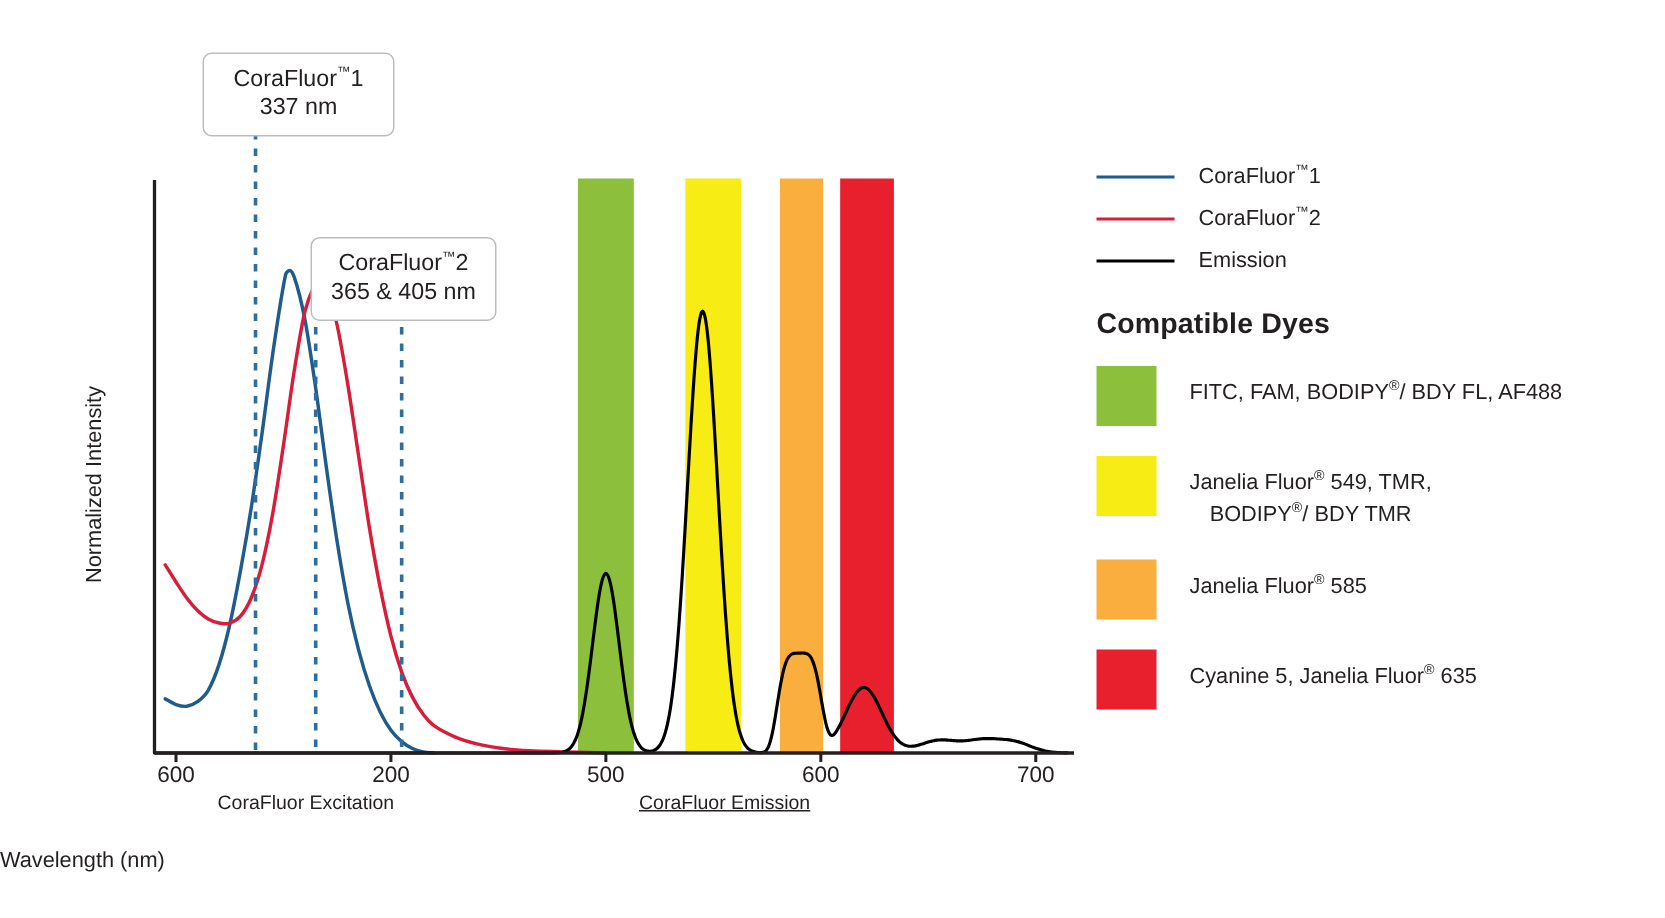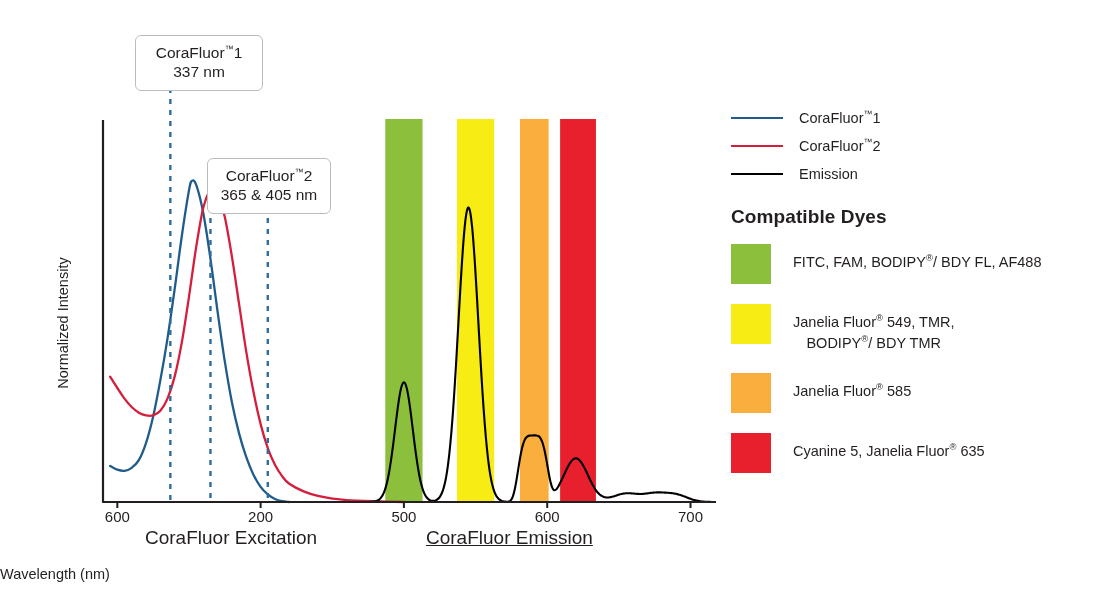--- a/index.html
+++ b/index.html
@@ -14,21 +14,21 @@
   
   .callout{position:absolute;border:1px solid #b9bdc0;border-radius:6px;
            background:#ffffff;text-align:center;line-height:1.25;
            font-size:15.5px;color:#231f20;padding:7px 10px 8px;box-sizing:border-box;}
   #callout-1{left:135px;top:35px;width:128px;}
   #callout-2{left:207px;top:158px;width:124px;}
   .callout .ln{display:block;white-space:nowrap;}
 
   
   .tick-label{position:absolute;font-size:15px;color:#231f20;text-align:center;width:60px;}
-  .sub-label{position:absolute;font-size:19px;color:#231f20;text-align:center;white-space:nowrap;}
+  .sub-label{position:absolute;font-size:13px;color:#231f20;text-align:center;white-space:nowrap;}
   #xaxis-title{position:absolute;left:0;top:566px;width:824px;text-align:left;
                font-size:14.5px;color:#231f20;}
   #yaxis-title{position:absolute;left:-27px;top:315px;width:180px;text-align:center;
                font-size:14.5px;color:#231f20;transform:rotate(-90deg);}
 
   
   #right-panel{position:absolute;left:731px;top:104px;width:360px;}
   .legend-row{display:flex;align-items:center;height:28px;margin-bottom:0px;}
   .legend-line{width:52px;height:0;border-top-width:2.4px;border-top-style:solid;
                margin-right:16px;flex:none;}

